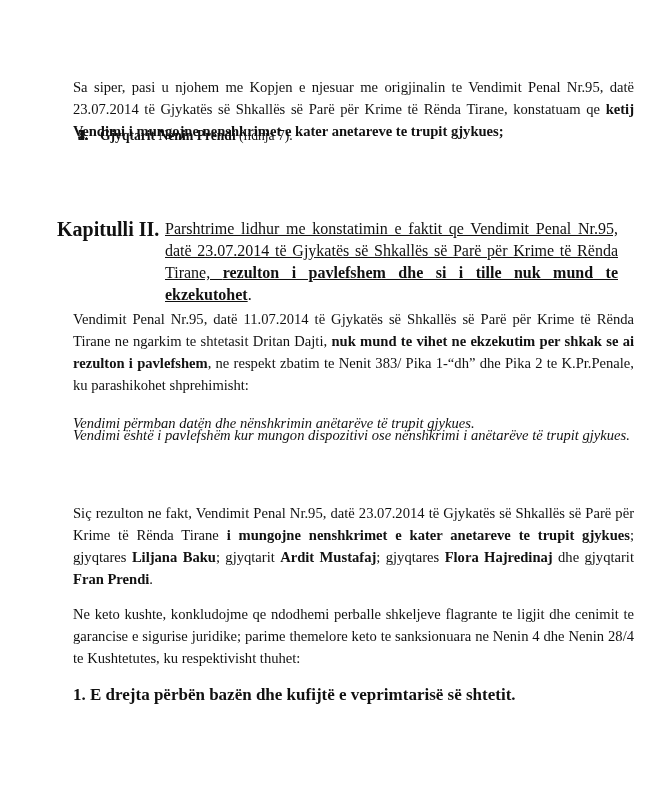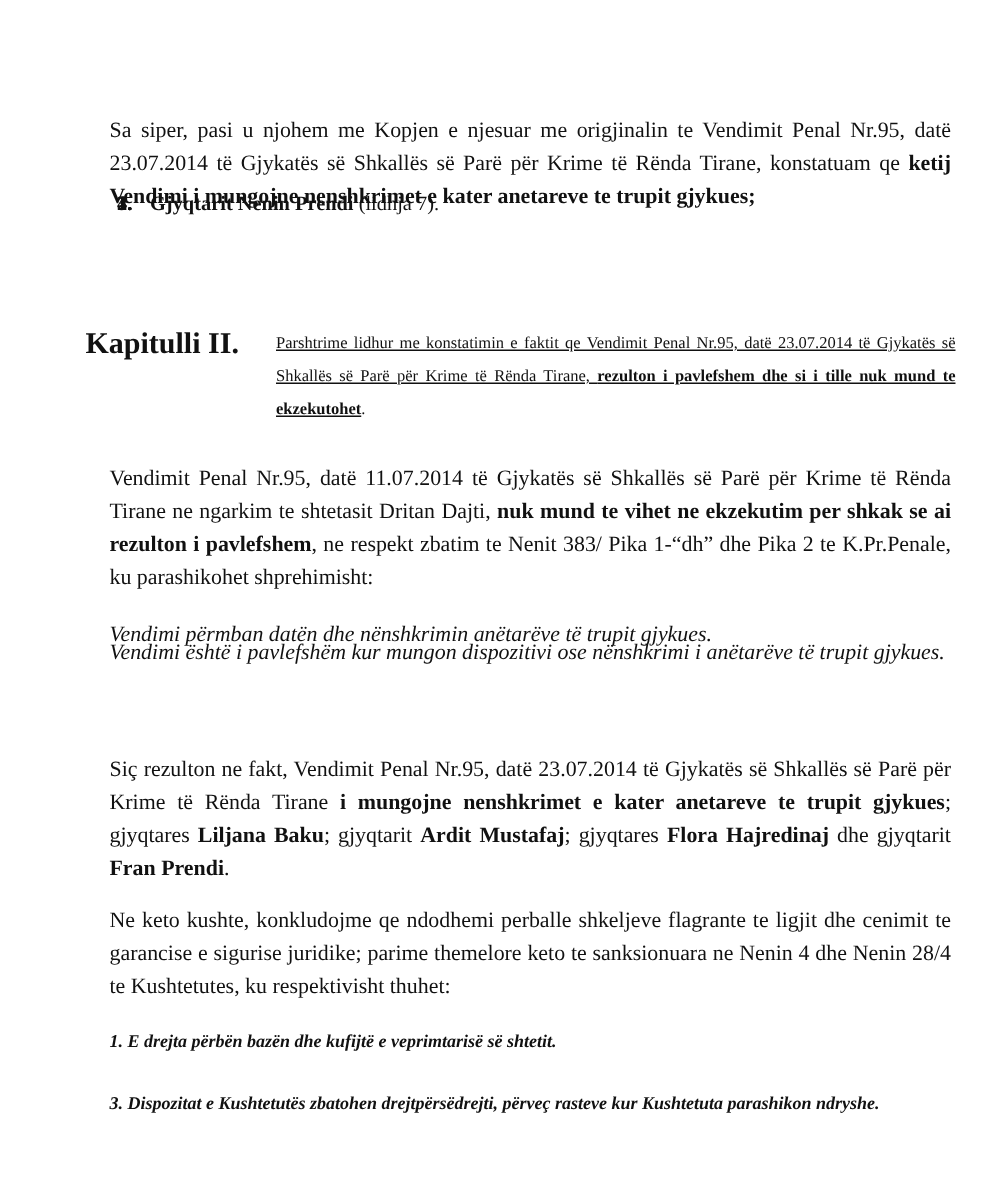--- a/index.html
+++ b/index.html
@@ -9,29 +9,29 @@
   p { margin: 16px; font-size: 14.6px; line-height: 22px; text-align: justify; }
   .b { font-weight: bold; }
   .i { font-style: italic; }
   .p1 { position: absolute; top: 0; left: 0; width: 561px; }
   ol.judges { position: absolute; top: 66px; left: 0; margin: 0; padding: 0; list-style: none; }
   ol.judges li { font-size: 13.6px; line-height: 19px; font-weight: bold; position: relative; padding-left: 43px; }
   ol.judges li .num { position: absolute; left: 21px; }
   ol.judges li .note { font-weight: normal; }
   .chapter { position: absolute; top: 158px; left: 0; width: 561px; }
   .chapter .label { position: absolute; left: 0; top: 0; font-weight: bold; font-size: 20px; line-height: 22px; }
-  .chapter .title { position: absolute; left: 108px; top: 0; width: 453px; font-size: 11px; line-height: 22px; text-align: justify; margin-left: 19px; }
+  .chapter .title { position: absolute; left: 108px; top: 0; width: 453px; font-size: 16px; line-height: 22px; text-align: justify; }
   .chapter .title span { text-decoration: underline; }
   .p2 { position: absolute; top: 232px; left: 0; width: 561px; }
   .q1 { position: absolute; top: 336px; left: 0; width: 561px; }
   .q2 { position: absolute; top: 350px; left: 0; width: 561px; line-height: 19px; }
   .p3 { position: absolute; top: 426px; left: 0; width: 561px; }
   .p4 { position: absolute; top: 527px; left: 0; width: 561px; }
   .consts { position: absolute; top: 606px; left: 0; width: 561px; }
-  .consts p { font-size: 12px; line-height: 25px; font-style: italic; font-weight: bold; text-align: justify; }
+  .consts p { font-size: 17px; line-height: 25px; font-weight: bold; text-align: justify; }
 </style>
 </head>
 <body>
 
 <div class="page">
 
   <p class="p1"><span>Sa siper, pasi u njohem me Kopjen e njesuar me origjinalin te Vendimit Penal Nr.95, datë 23.07.2014 të Gjykatës së Shkallës së Parë për Krime të Rënda Tirane, konstatuam qe </span><span class="b">ketij Vendimi i mungojne nenshkrimet e kater anetareve te trupit gjykues;</span></p>
 
   <ol class="judges">
     <li><span class="num">1.</span></li>
@@ -49,16 +49,15 @@
 
   <p class="q1 i">Vendimi përmban datën dhe nënshkrimin anëtarëve të trupit gjykues.</p>
   <p class="q2 i">Vendimi është i pavlefshëm kur mungon dispozitivi ose nënshkrimi i anëtarëve të trupit gjykues.</p>
 
   <p class="p3"><span>Siç rezulton ne fakt, Vendimit Penal Nr.95, datë 23.07.2014 të Gjykatës së Shkallës së Parë për Krime të Rënda Tirane </span><span class="b">i mungojne nenshkrimet e kater anetareve te trupit gjykues</span><span>; gjyqtares </span><span class="b">Liljana Baku</span><span>; gjyqtarit </span><span class="b">Ardit Mustafaj</span><span>; gjyqtares </span><span class="b">Flora Hajredinaj</span><span> dhe gjyqtarit </span><span class="b">Fran Prendi</span><span>.</span></p>
 
   <p class="p4">Ne keto kushte, konkludojme qe ndodhemi perballe shkeljeve flagrante te ligjit dhe cenimit te garancise e sigurise juridike; parime themelore keto te sanksionuara ne Nenin 4 dhe Nenin 28/4 te Kushtetutes, ku respektivisht thuhet:</p>
 
   <div class="consts">
     <p>1. E drejta përbën bazën dhe kufijtë e veprimtarisë së shtetit.</p>
-    <p>3. Dispozitat e Kushtetutës zbatohen drejtpërsëdrejti, përveç rasteve kur   Kushtetuta   parashikon ndryshe.</p>
   </div>
 
 </div>
 
 </body></html>

